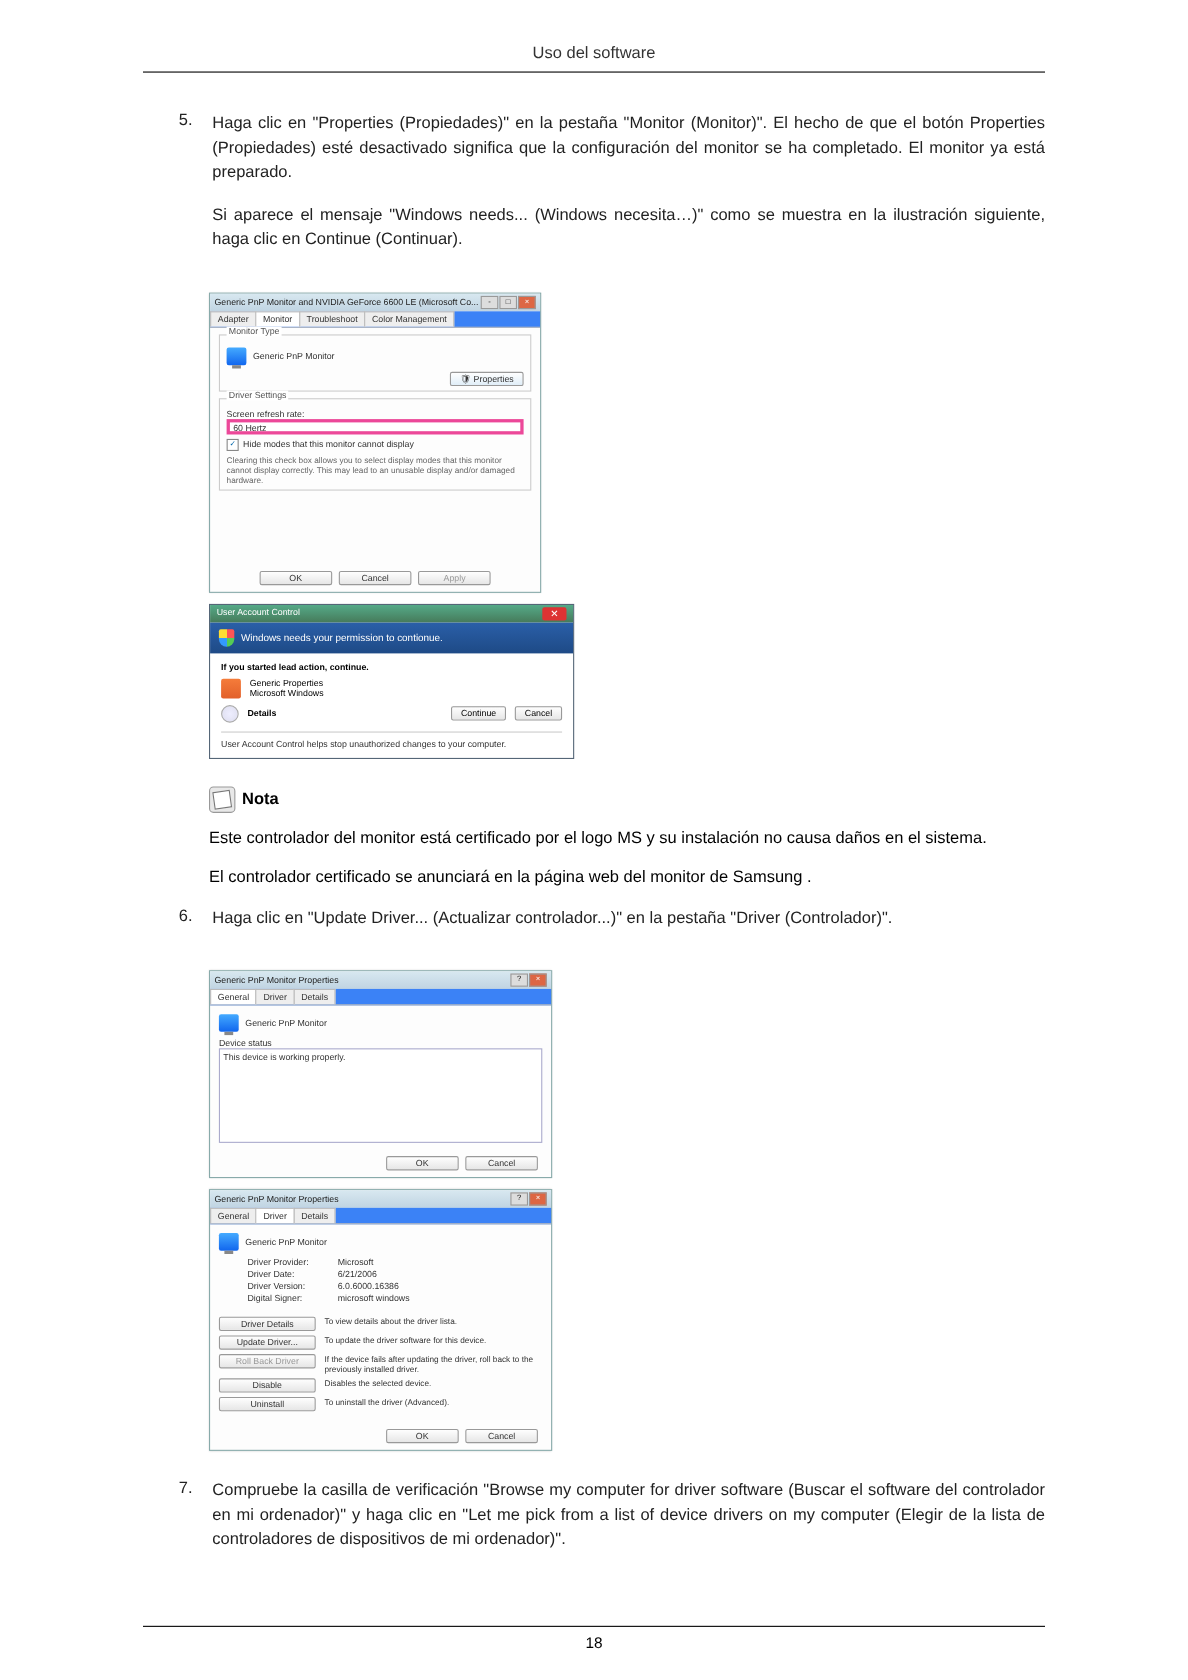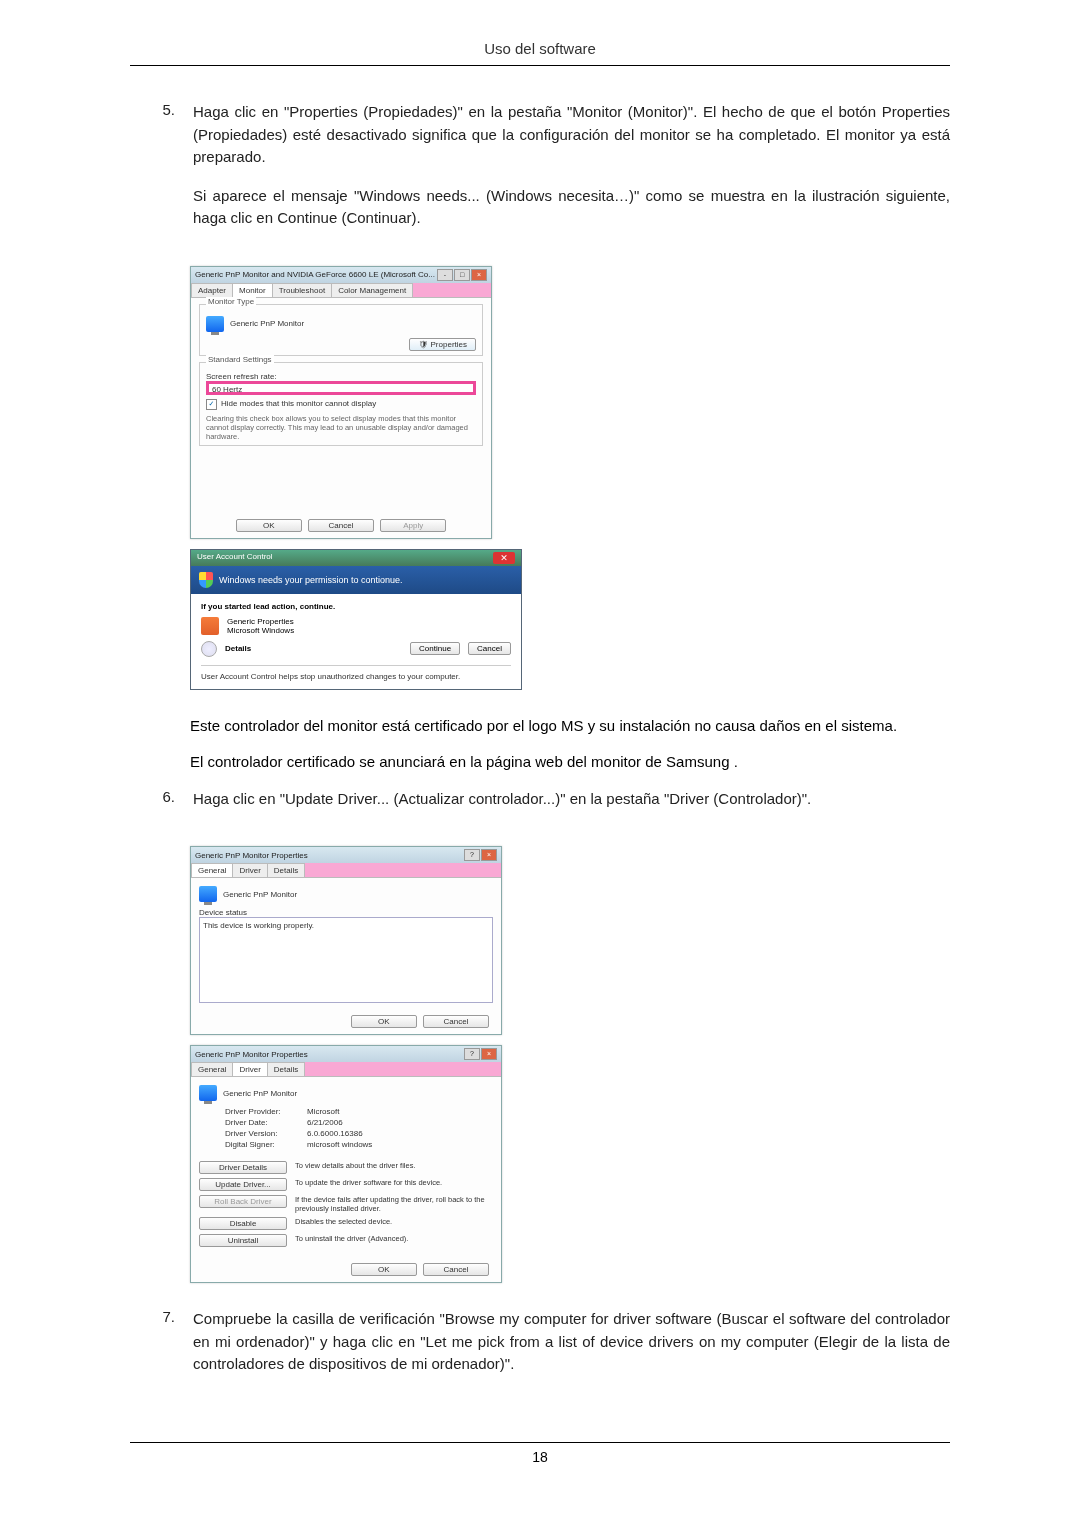--- a/index.html
+++ b/index.html
@@ -67,21 +67,21 @@
     .titlebar .btns { display: flex; gap: 1px; }
     .titlebar .ctl {
       width: 14px; height: 10px;
       background: #ddd; border: 1px solid #999;
       font-size: 7px; text-align: center; line-height: 10px;
     }
     .titlebar .close { background: #d64; color: #fff; }
     .tabs {
       display: flex;
       border-bottom: 1px solid #bbb;
-      background: #f9a8d4;
+      background: #3b82f6;
       font-size: 8px;
     }
     .tab {
       padding: 2px 6px;
       border: 1px solid #bbb;
       border-bottom: none;
       background: #eee;
       margin-right: -1px;
     }
     .tab.active { background: #fff; }
@@ -247,21 +247,21 @@
           <span class="fieldset-label">Monitor Type</span>
           <div class="monitor-row">
             <div class="mon-icon"></div>
             <span>Generic PnP Monitor</span>
           </div>
           <div style="text-align:right;">
             <span class="btn shield">🛡 <span>Properties</span></span>
           </div>
         </div>
         <div class="fieldset" style="padding-top:0;">
-          <span class="fieldset-label">Standard Settings</span>
+          <span class="fieldset-label">Driver Settings</span>
           <div>Screen refresh rate:</div>
           <div class="select">60 Hertz</div>
           <div class="checkbox">
             <div class="cb">✓</div>
             <span>Hide modes that this monitor cannot display</span>
           </div>
           <div style="font-size:7.5px;color:#666;">Clearing this check box allows you to select display modes that this monitor cannot display correctly. This may lead to an unusable display and/or damaged hardware.</div>
         </div>
         <div style="height:55px;"></div>
       </div>
@@ -295,20 +295,24 @@
           <span style="font-weight:bold;">Details</span>
           <div style="flex:1;"></div>
           <span class="btn">Continue</span>
           <span class="btn">Cancel</span>
         </div>
         <div class="uac-footer">User Account Control helps stop unauthorized changes to your computer.</div>
       </div>
     </div>
   </div>
 
+  <div class="note-row">
+    <div class="note-icon"></div>
+    <div class="note-label">Nota</div>
+  </div>
   <div class="note-text">Este controlador del monitor está certificado por el logo MS y su instalación no causa daños en el sistema.</div>
   <div class="note-text">El controlador certificado se anunciará en la página web del monitor de Samsung .</div>
 
   <div class="step">
     <div class="step-num">6.</div>
     <div class="step-body">
       <p>Haga clic en "Update Driver... (Actualizar controlador...)" en la pestaña "Driver (Controlador)".</p>
     </div>
   </div>
 
@@ -373,21 +377,21 @@
               <span class="prop-val">6.0.6000.16386</span>
             </div>
           <div class="prop-row">
               <span class="prop-label">Digital Signer:</span>
               <span class="prop-val">microsoft windows</span>
             </div>
         </div>
         <div style="height:6px;"></div>
         <div class="drv-btn-row">
             <span class="btn">Driver Details</span>
-            <span class="drv-desc">To view details about the driver files.</span>
+            <span class="drv-desc">To view details about the driver lista.</span>
           </div>
         <div class="drv-btn-row">
             <span class="btn">Update Driver...</span>
             <span class="drv-desc">To update the driver software for this device.</span>
           </div>
         <div class="drv-btn-row">
             <span class="btn disabled">Roll Back Driver</span>
             <span class="drv-desc">If the device fails after updating the driver, roll back to the previously installed driver.</span>
           </div>
         <div class="drv-btn-row">

